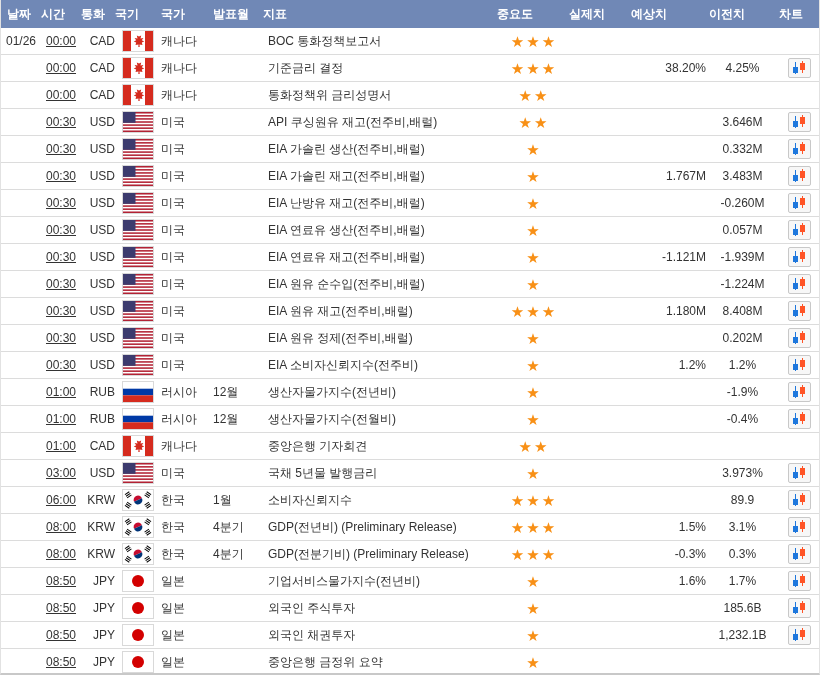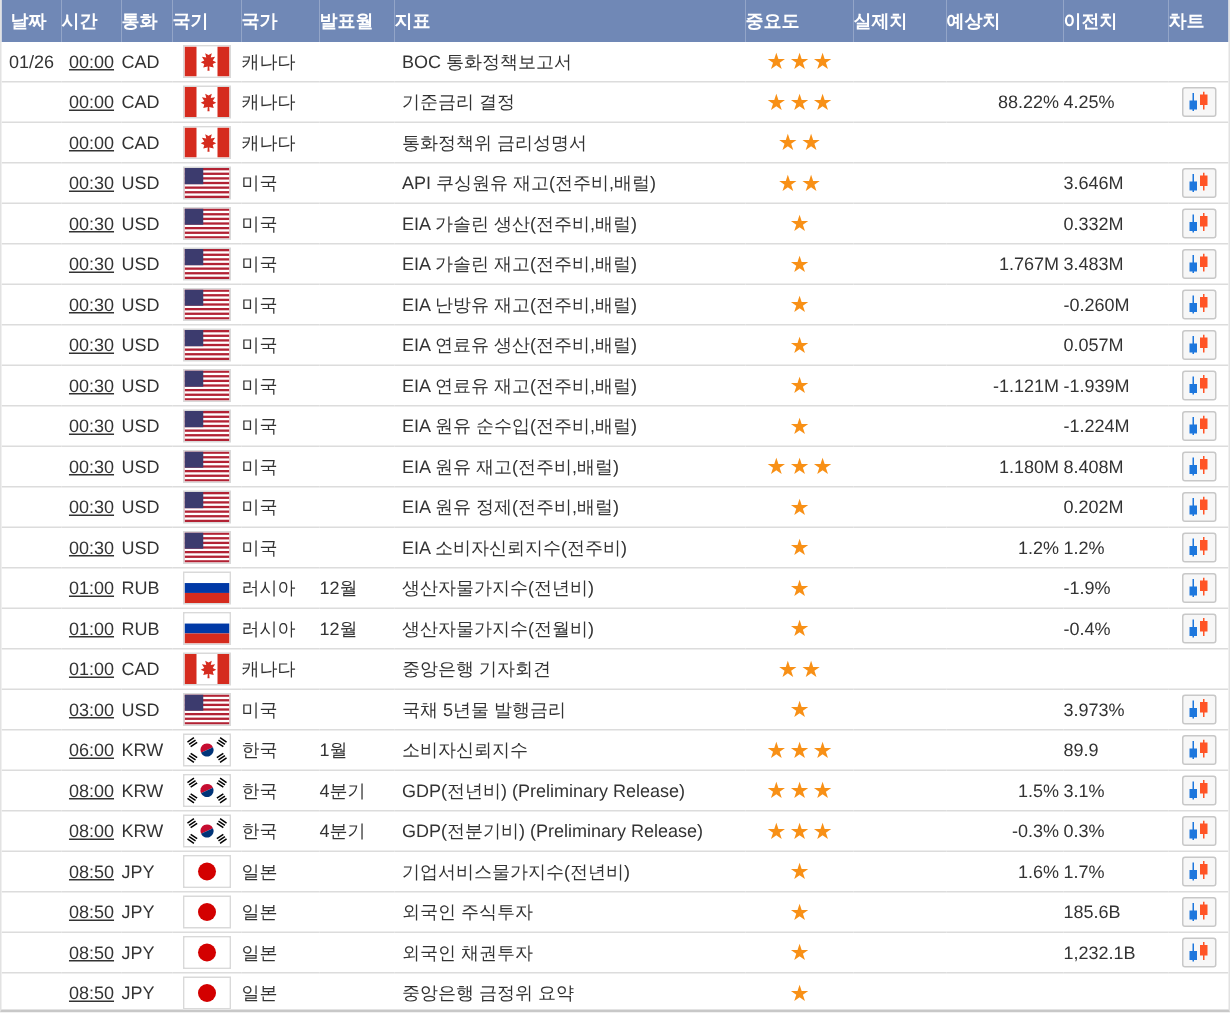--- a/index.html
+++ b/index.html
@@ -37,29 +37,29 @@
     border-bottom: 1px solid var(--row-border, #dcdcdc);
     font-size: 12px;
     color: var(--body-text, #333);
     padding: 0;
     white-space: nowrap;
     overflow: hidden;
     vertical-align: middle;
   }
   td.c-date   { text-align: center; }
   td.c-time   { text-align: center; text-decoration: underline; }
-  td.c-cur    { text-align: left; margin-left: 15px; }
+  td.c-cur    { text-align: right; margin-left: 15px; }
   td.c-flag   { text-align: center; }
   td.c-country{ text-align: left; }
   td.c-month  { text-align: left; padding-right: 5px; }
   td.c-ind    { text-align: left; padding-left: 5px; }
   td.c-imp    { text-align: center; }
   td.c-act    { text-align: right; padding-right: 4px; }
   td.c-fc     { text-align: right; padding-right: 3px; }
-  td.c-prev   { text-align: left; padding-right: 3px; }
+  td.c-prev   { text-align: center; padding-right: 3px; }
   td.c-chart  { text-align: center; }
   .flag {
     display: inline-block;
     width: 30px; height: 20px;
     border: 1px solid var(--flag-border, #d9d9d9);
     background: #fff;
     vertical-align: middle;
     line-height: 0;
   }
   .flag svg { display: block; }
@@ -147,21 +147,21 @@
                 <rect width="30" height="20" fill="#fff"></rect>
                 <rect width="8" height="20" fill="#d52b1e"></rect>
                 <rect x="22" width="8" height="20" fill="#d52b1e"></rect>
                 <path fill="#d52b1e" d="M15 3l1 2.6 2.2-1.1-.7 2.9 2.9-.5-1.6 2.4 2.4 1.2-2.4 1.1.7 2.4-3-.6.2 2.7h-1.4l.2-2.7-3 .6.7-2.4-2.4-1.1 2.4-1.2-1.6-2.4 2.9.5-.7-2.9 2.2 1.1z"></path>
               </svg></span></td>
     <td class="c-country">캐나다</td>
     <td class="c-month"></td>
     <td class="c-ind">기준금리 결정</td>
     <td class="c-imp"><span class="stars">★★★</span></td>
     <td class="c-act"></td>
-    <td class="c-fc">88.22%</td>
+    <td class="c-fc">38.20%</td>
     <td class="c-prev">4.25%</td>
     <td class="c-chart"><button class="chart-btn">
               <svg width="16" height="14" viewBox="0 0 16 14" xmlns="http://www.w3.org/2000/svg">
                 <line x1="4.5" y1="1" x2="4.5" y2="13" stroke="#1d77dd" stroke-width="1"></line>
                 <rect x="2" y="6" width="5" height="6" fill="#1d77dd"></rect>
                 <line x1="11.5" y1="0" x2="11.5" y2="12" stroke="#ff5426" stroke-width="1"></line>
                 <rect x="9" y="2" width="5" height="7" fill="#ff5426"></rect>
               </svg>
             </button></td>
   </tr>

